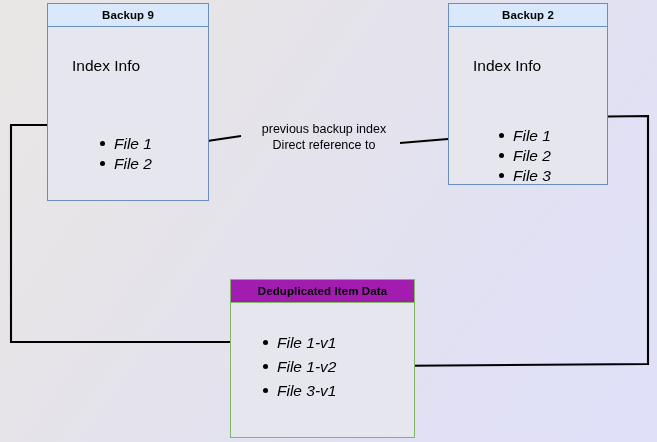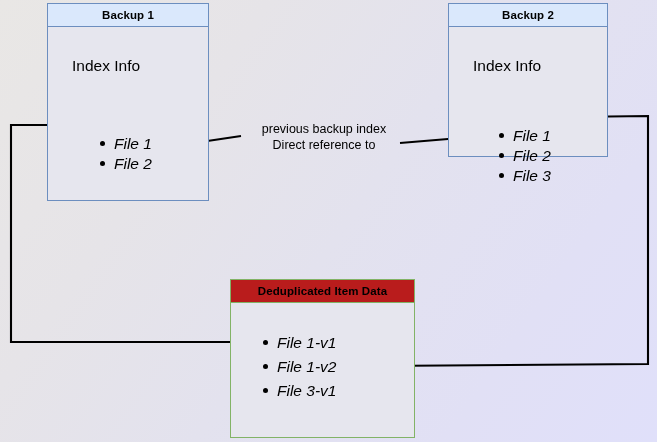--- a/index.html
+++ b/index.html
@@ -91,34 +91,34 @@
     top: 3px;
     width: 162px;
     height: 198px;
   }
   #backup1-box ul.file-list { left: 50px; top: 107px; }
 
   #backup2-box {
     left: 448px;
     top: 3px;
     width: 160px;
-    height: 154px;
+    height: 182px;
   }
   #backup2-box ul.file-list { left: 48px; top: 99px; }
 
   #dedup-box {
     left: 230px;
     top: 279px;
     width: 185px;
     height: 159px;
     border-color: #82b366;
     background: #e6e6ee;
   }
   #dedup-box .box-header {
-    background: #b91c1c;
+    background: #a21caf;
     border-bottom-color: #82b366;
   }
   #dedup-box ul.file-list { left: 30px; top: 28px; }
   #dedup-box ul.file-list li { line-height: 24px; }
   #dedup-box ul.file-list li .bullet { top: 9px; }
 
   
   #center-label {
     position: absolute;
     left: 248px;
@@ -153,21 +153,21 @@
 
     <g>
       <path d="M 241 136 L 167 147" fill="none" stroke="#000000" stroke-width="2.1" marker-end="url(#arrow-end)"></path>
     </g>
     <g>
       <path d="M 400 143 L 496 135" fill="none" stroke="#000000" stroke-width="2.1"></path>
     </g>
   </svg>
 
   <div class="box" id="backup1-box">
-    <div class="box-header">Backup 1</div>
+    <div class="box-header">Backup 9</div>
     <div class="box-body">
       <div class="box-subtitle">Index Info</div>
       <ul class="file-list">
         <li>
           <span class="bullet"></span>
           <span>File 1</span>
         </li>
         <li>
           <span class="bullet"></span>
           <span>File 2</span>

